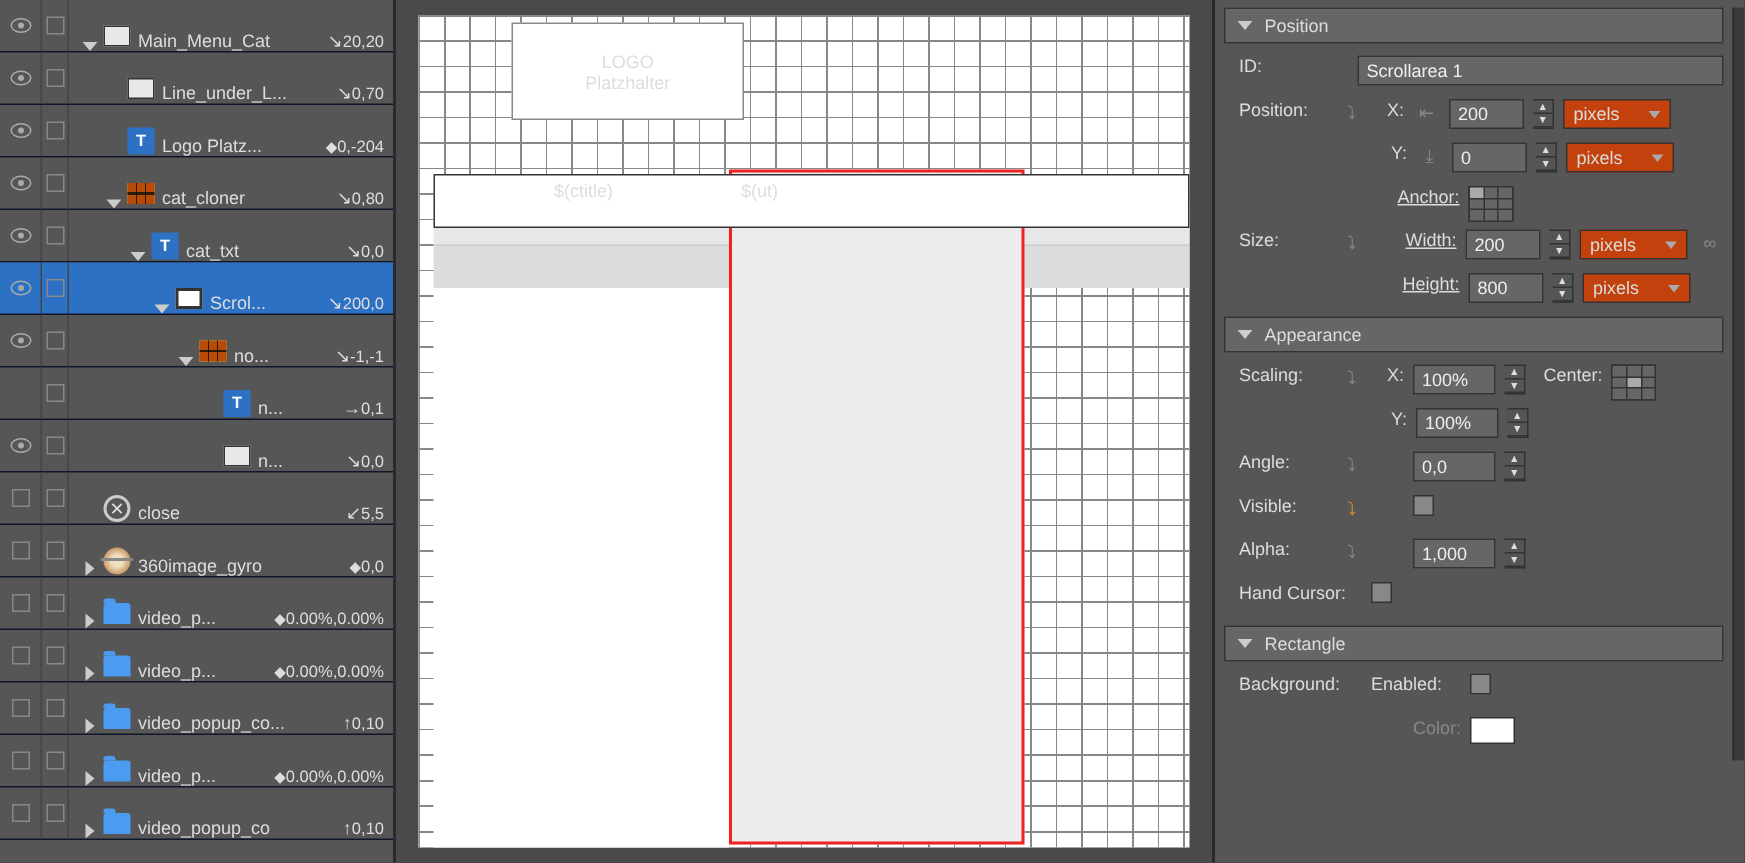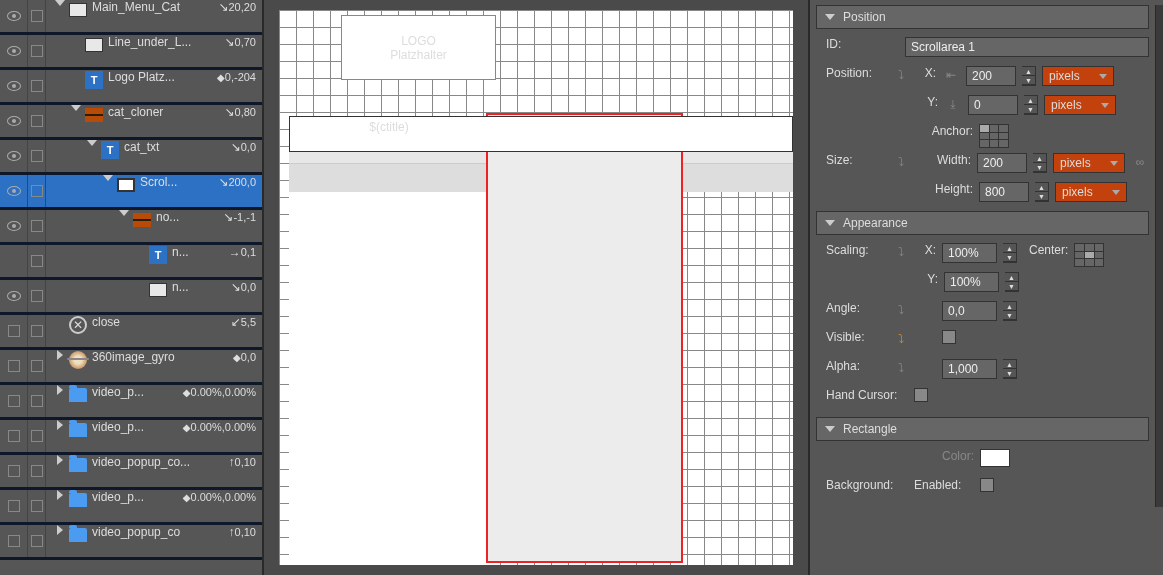--- a/index.html
+++ b/index.html
@@ -1,21 +1,21 @@
 <!DOCTYPE html>
 <html><head>
 <meta charset="utf-8">
 <style>
 *{margin:0;padding:0;box-sizing:border-box;font-family:Arial,sans-serif;font-size:12px;color:#ddd;}
 body{background:#444;width:1163px;height:575px;overflow:hidden;display:flex;}
 .panel{background:#565656;}
 .left-panel{width:264px;display:flex;flex-direction:column;border-right:2px solid #2a2a2a;}
 .center-panel{flex:1;background:#4a4a4a;position:relative;overflow:hidden;}
 .right-panel{width:355px;border-left:2px solid #2a2a2a;background:#565656;padding-top:5px;overflow:hidden;}
-.layer-row{display:flex;align-items:flex-start;height:35px;border-bottom:3px solid #0f172a;position:relative;}
+.layer-row{display:flex;align-items:flex-end;height:35px;border-bottom:1px solid #0f172a;position:relative;}
 .layer-row.selected{background:#2d71c5;}
 .vis-col{width:28px;height:100%;display:flex;align-items:center;justify-content:center;border-right:1px solid #444;}
 .lock-col{width:18px;height:100%;display:flex;align-items:center;justify-content:center;border-right:1px solid #444;}
 .expand{width:16px;display:flex;align-items:center;justify-content:center;cursor:pointer;}
 .layer-icon{width:20px;height:20px;display:flex;align-items:center;justify-content:center;margin-right:4px;}
 .layer-name{flex:1;white-space:nowrap;overflow:hidden;text-overflow:ellipsis;padding-right:4px;}
 .layer-coords{margin-left:auto;margin-right:6px;font-size:11px;white-space:nowrap;}
 .eye{width:14px;height:10px;border:1px solid #aaa;border-radius:50%;position:relative;}
 .eye::after{content:"";position:absolute;width:4px;height:4px;background:#aaa;border-radius:50%;top:2px;left:4px;}
 .empty-box{width:12px;height:12px;border:1px solid #888;}
@@ -40,21 +40,21 @@
 .title-strip .left-half{width:198px;text-align:center;line-height:20px;}
 .title-strip .right-half{flex:1;padding-left:6px;line-height:20px;}
 .red-box{position:absolute;top:103px;left:207px;width:197px;height:450px;border:2px solid #ee2222;background:#edecec;}
 .grey-row{position:absolute;top:128px;left:10px;right:0;height:26px;background:#e7e7e7;border-top:1px solid #ccc;border-bottom:1px solid #ccc;}
 .grey-row2{position:absolute;top:154px;left:10px;right:0;height:28px;background:#ddd;}
 .white-panel{position:absolute;top:182px;left:10px;width:197px;bottom:0;background:#fff;}
 .section-header{background:#666;height:24px;display:flex;align-items:center;padding:0 8px;border:1px solid #333;margin:0 6px 8px 6px;cursor:pointer;}
 .section-header .tri{margin-right:8px;}
 .prop-row{display:flex;height:26px;margin:3px 6px;gap:6px;}
 .prop-label{width:70px;text-align:left;padding-left:10px;}
-.prop-sublabel{width:55px;text-align:right;}
+.prop-sublabel{width:55px;text-align:right;text-decoration:underline;}
 .input{background:#666;border:1px solid #333;height:20px;padding:0 5px;color:#eee;display:flex;align-items:center;}
 .spinner{width:14px;height:20px;background:#555;border:1px solid #333;border-left:none;display:flex;flex-direction:column;}
 .spinner div{flex:1;display:flex;align-items:center;justify-content:center;font-size:7px;border-bottom:1px solid #333;}
 .unit-select{background:#c2410c;border:1px solid #333;height:20px;padding:0 18px 0 6px;display:flex;align-items:center;position:relative;width:72px;}
 .unit-select::after{content:"";position:absolute;right:6px;top:7px;width:0;height:0;border-left:4px solid transparent;border-right:4px solid transparent;border-top:5px solid #aaa;}
 .anchor-grid{width:30px;height:24px;display:grid;grid-template-columns:repeat(3,1fr);grid-template-rows:repeat(3,1fr);gap:1px;background:#333;border:1px solid #333;}
 .anchor-grid div{background:#666;}
 .anchor-grid div.active{background:#aaa;}
 .small-icon{width:18px;height:18px;display:flex;align-items:center;justify-content:center;color:#888;}
 .small-icon.orange{color:#d88a2a;}
@@ -335,20 +335,21 @@
     <div class="logo-box">
       <span>LOGO</span>
       <span>Platzhalter</span>
     </div>
     <div class="grey-row"></div>
     <div class="grey-row2"></div>
     <div class="white-panel"></div>
     <div class="red-box"></div>
     <div class="title-strip">
       <div class="left-half">$(ctitle)</div>
+      <div class="right-half">$(ut)</div>
     </div>
   </div>
 </div>
 
 <div class="right-panel">
   <div style="display:flex;">
     <div style="flex:1;">
 
       <div class="section-header">
         <div class="tri"></div>
@@ -487,25 +488,25 @@
       <div class="prop-row">
         <span style="width:92px;padding-left:10px;">Hand Cursor:</span>
         <div class="checkbox"></div>
       </div>
 
       <div class="section-header">
         <div class="tri"></div>
         <span>Rectangle</span>
       </div>
       <div class="prop-row">
+        <span style="width:92px;padding-left:10px;">Background:</span>
+        <span style="width:60px;">Enabled:</span>
+        <div class="checkbox"></div>
+      </div>
+      <div class="prop-row">
         <span style="width:92px;"></span>
         <span style="width:60px;text-align:right;color:#888;">Color:</span>
         <div class="color-swatch"></div>
-      </div>
-      <div class="prop-row">
-        <span style="width:92px;padding-left:10px;">Background:</span>
-        <span style="width:60px;">Enabled:</span>
-        <div class="checkbox"></div>
       </div>
     </div>
     <div class="vscroll"></div>
   </div>
 </div>
 
 </body></html>

